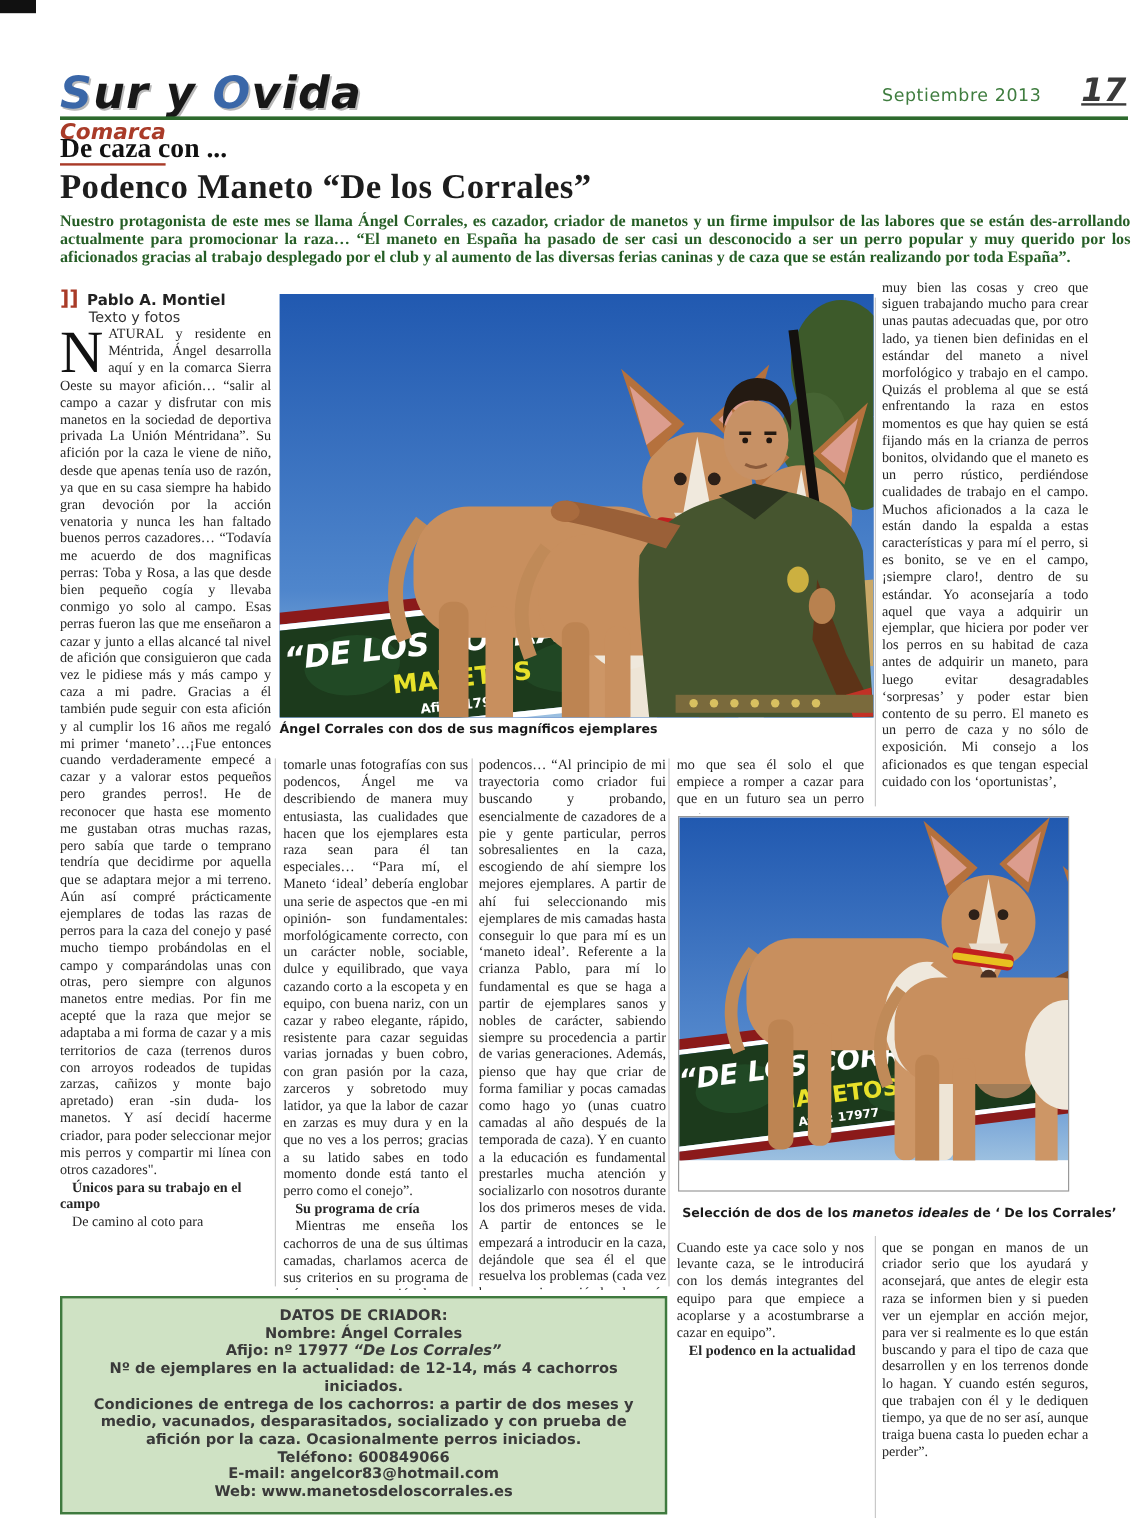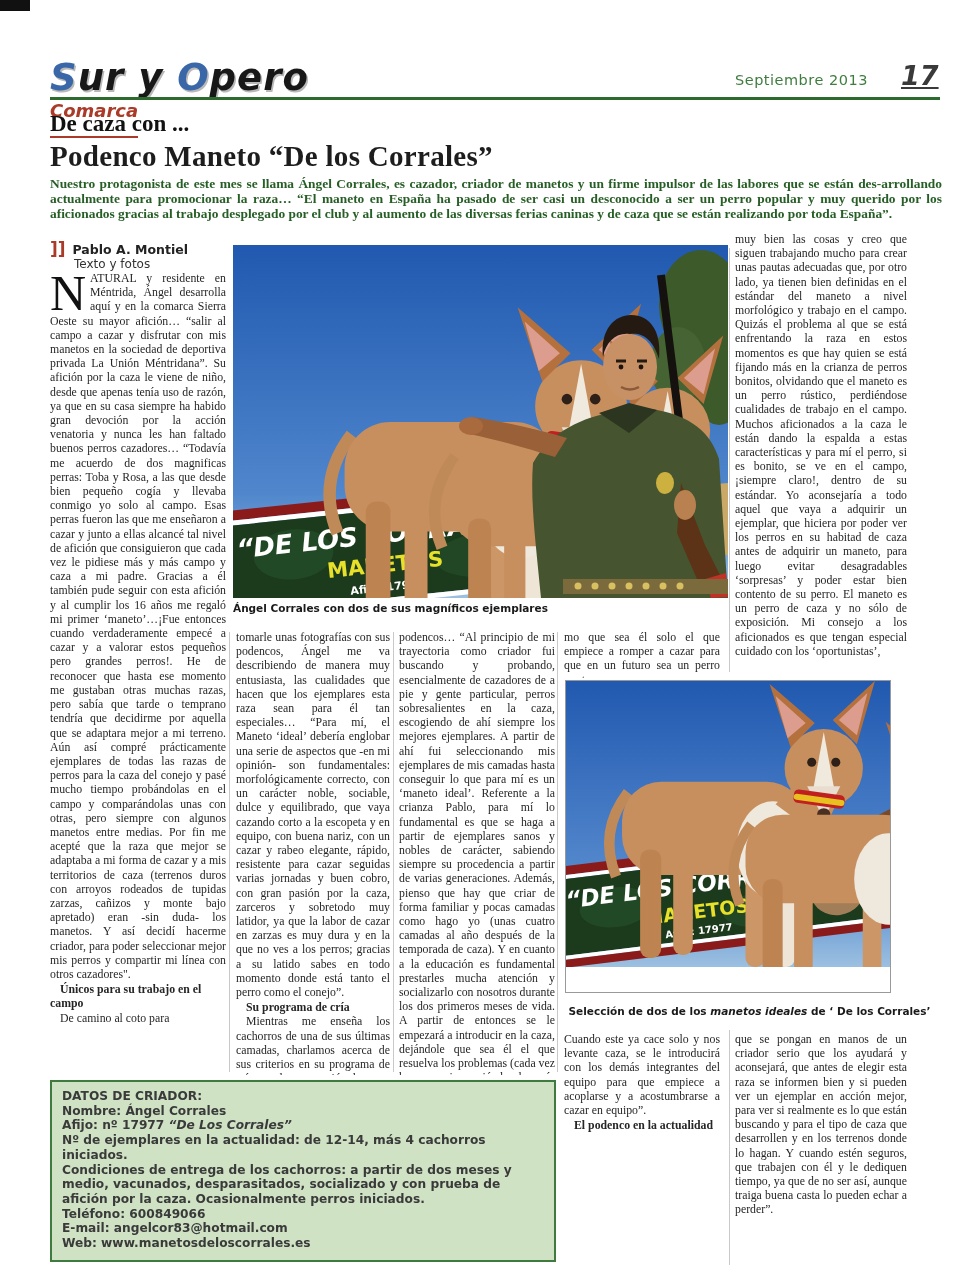--- a/index.html
+++ b/index.html
@@ -58,31 +58,31 @@
   .photo2{position:absolute;left:565px;top:680px;width:326px;height:313px;border:1px solid #999;
         background:#fff;overflow:hidden;}
   .photo2-caption{position:absolute;left:557px;top:1005px;width:385px;text-align:center;
         font-family:"DejaVu Sans",sans-serif;font-weight:bold;font-size:10.5px;color:#1a1a1a;}
   .photo2-caption i{font-style:italic;}
 
   
   .breeder-box{position:absolute;left:50px;top:1080px;width:506px;background:#cfe2c4;
         border:2px solid #3f7a3f;padding:7px 10px 9px 10px;
         font-family:"DejaVu Sans",sans-serif;font-weight:bold;font-size:12.2px;
-        line-height:14.7px;color:#3a3a3a;}
+        line-height:14.7px;color:#3a3a3a;text-align:center;}
   .breeder-box .ital{font-style:italic;}
 </style>
 </head>
 <body>
 
 <div class="page" data-interactable="false">
 
   <div class="corner-mark" data-interactable="false"></div>
   <div class="logo" data-interactable="false">
-    <span class="blue" data-interactable="false">S</span><span data-interactable="false">ur y </span><span class="blue" data-interactable="false">O</span><span data-interactable="false">pero</span>
+    <span class="blue" data-interactable="false">S</span><span data-interactable="false">ur y </span><span class="blue" data-interactable="false">O</span><span data-interactable="false">vida</span>
   </div>
   <div class="masthead-rule" data-interactable="false"></div>
   <div class="issue-date" data-interactable="false">Septiembre 2013</div>
   <div class="page-number" data-interactable="false">17</div>
   <div class="section-tag" data-interactable="false">Comarca</div>
 
   <div class="kicker" data-interactable="false">De caza con ...</div>
   <div class="headline" data-interactable="false">Podenco Maneto “De los Corrales”</div>
   <div class="lede" data-interactable="false">Nuestro protagonista de este mes se llama Ángel Corrales, es cazador, criador de manetos y un firme impulsor de las labores que se están des-arrollando actualmente para promocionar la raza… “El maneto en España ha pasado de ser casi un desconocido a ser un perro popular y muy querido por los aficionados gracias al trabajo desplegado por el club y al aumento de las diversas ferias caninas y de caza que se están realizando por toda España”.</div>
 

